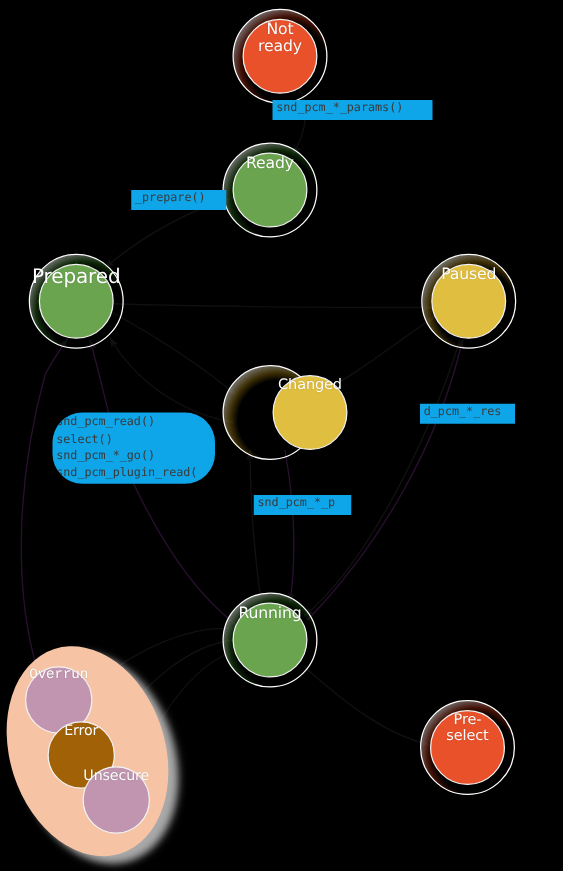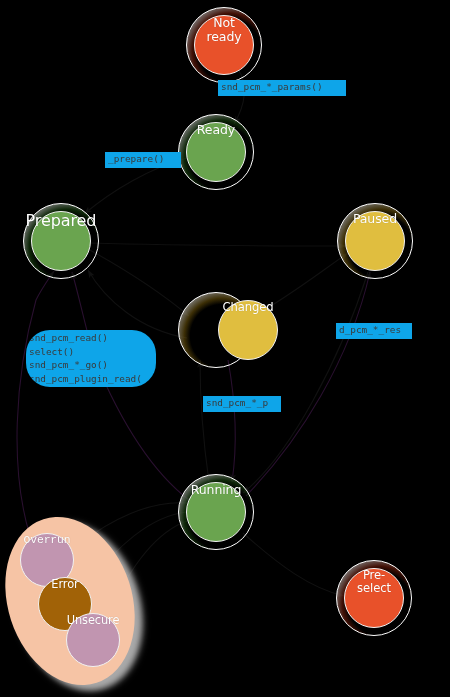--- a/index.html
+++ b/index.html
@@ -214,21 +214,21 @@
     <div class="node" style="left:66px; top:613px; width:54px; height:54px; background:#c195b0; font-size:11.4px;">
       <span class="nlabel">Unsecure</span>
     </div>
   </div>
 
   <div id="label-layer">
     <div class="elabel" style="left:218px; top:80px; width:128px; height:16px;">snd_pcm_*_params()</div>
 
     <div class="elabel" style="left:105px; top:152px; width:76px; height:16px;">_prepare()</div>
 
-    <div class="elabel" style="left:26px; top:330px; width:130px; height:57px; line-height:13.6px;border-radius:24px;">snd_pcm_read()
+    <div class="elabel" style="left:42px; top:330px; width:130px; height:57px; line-height:13.6px;border-radius:24px;">snd_pcm_read()
 select()
 snd_pcm_*_go()
 snd_pcm_plugin_read(</div>
 
     <div class="elabel" style="left:336px; top:323px; width:76px; height:16px;">d_pcm_*_res</div>
 
     <div class="elabel" style="left:203px; top:396px; width:78px; height:16px;">snd_pcm_*_p</div>
   </div>
 
 </div>

